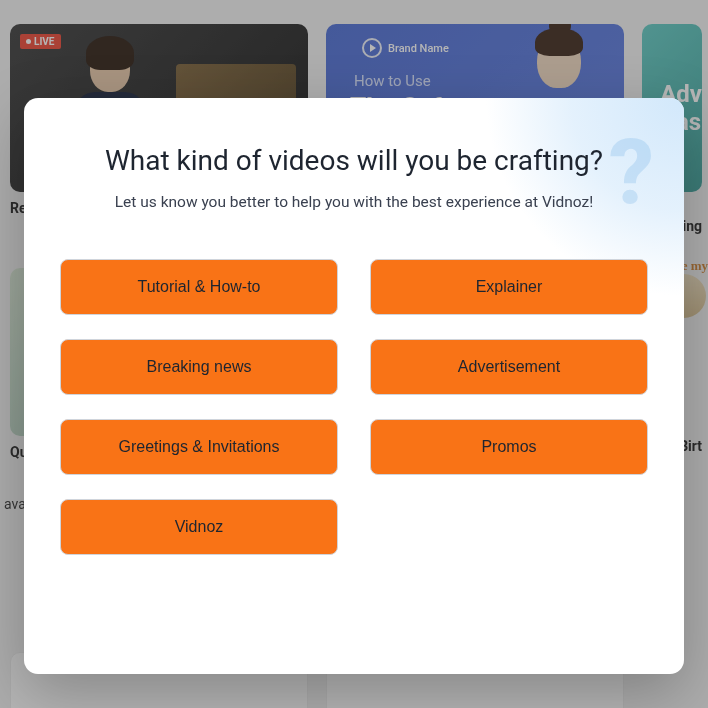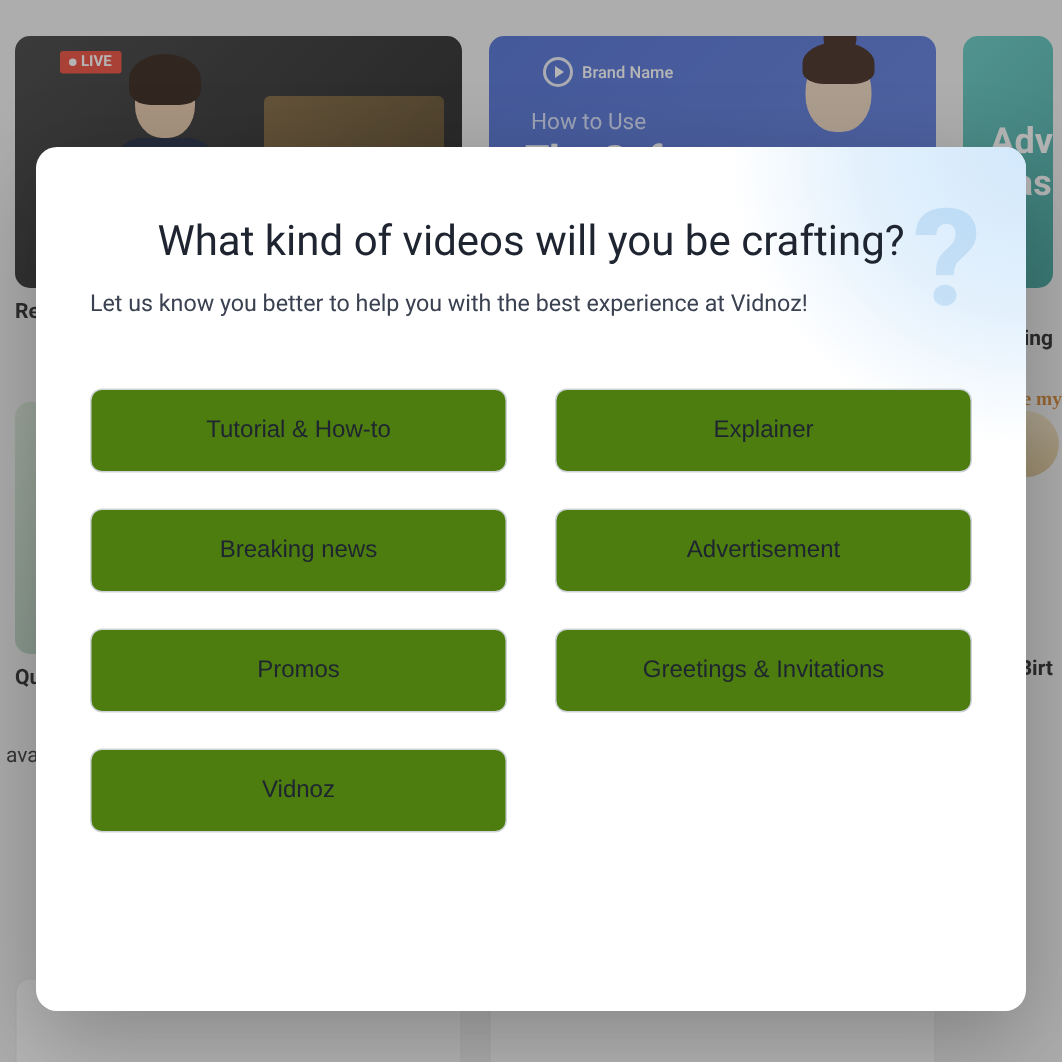--- a/index.html
+++ b/index.html
@@ -4,21 +4,21 @@
 <style>
   * { box-sizing: border-box; margin: 0; padding: 0; }
   html, body { width: 708px; height: 708px; overflow: hidden; font-family: -apple-system, BlinkMacSystemFont, "Segoe UI", Roboto, Arial, sans-serif; background: #f5f5f5; }
 
   .bg { position: absolute; inset: 0; background: #f3f3f3; }
   .row { display: flex; gap: 18px; padding: 0 10px; }
   .card { border-radius: 10px; overflow: hidden; position: relative; }
   .card-title { font-size: 14px; font-weight: 700; color: #222; margin-top: 8px; }
 
   .card1 { width: 298px; height: 168px; background: linear-gradient(135deg,#3a3a3a,#151515); }
-  .live-badge { position: absolute; top: 10px; left: 10px; background: #e43; color: #fff; font-size: 10px; font-weight: 700; padding: 2px 6px; border-radius: 2px; display: flex; align-items: center; gap: 3px; margin-left: 20px; }
+  .live-badge { position: absolute; top: 10px; left: 10px; background: #e43; color: #fff; font-size: 10px; font-weight: 700; padding: 2px 6px; border-radius: 2px; display: flex; align-items: center; gap: 3px; }
   .live-dot { width: 5px; height: 5px; border-radius: 50%; background: #fff; }
   .anchor { position: absolute; left: 60px; top: 20px; width: 80px; height: 150px; }
   .anchor-head { width: 40px; height: 48px; background: #e8c9a8; border-radius: 50% 50% 45% 45%; margin: 0 auto; position: relative; }
   .anchor-hair { position: absolute; top: -8px; left: -4px; width: 48px; height: 34px; background: #2a1a10; border-radius: 50% 50% 30% 30%; }
   .anchor-body { width: 70px; height: 90px; background: #16213a; margin: 0 auto; border-radius: 20px 20px 0 0; }
   .screen-inset { position: absolute; right: 12px; top: 40px; width: 120px; height: 80px; background: linear-gradient(135deg,#8a6a3a,#5a4520); border-radius: 4px; opacity: 0.85; }
 
   .card2 { width: 298px; height: 168px; background: linear-gradient(135deg,#4a6bd4,#5c7be0); }
   .brand-row { display: flex; align-items: center; gap: 6px; padding: 14px 36px; }
   .brand-icon { width: 20px; height: 20px; border-radius: 50%; border: 2px solid rgba(255,255,255,0.9); display: flex; align-items: center; justify-content: center; }
@@ -42,24 +42,24 @@
   .row3 { margin-top: 112px; gap: 18px; }
   .card5, .card6 { width: 298px; height: 168px; background: #fff; border: 1px solid #eee; position: relative; }
 
   .overlay { position: absolute; inset: 0; background: rgba(60,60,60,0.38); }
 
   .modal { position: absolute; left: 24px; top: 98px; width: 660px; height: 576px; background: #fff; border-radius: 14px; box-shadow: 0 20px 60px rgba(0,0,0,0.25); padding: 46px 36px 36px; }
   .modal-corner { position: absolute; top: 0; right: 0; width: 200px; height: 200px; background: radial-gradient(circle at 100% 0, #d2e8fb 0%, rgba(210,232,251,0.6) 40%, rgba(255,255,255,0) 70%); border-top-right-radius: 14px; pointer-events: none; }
   .qmark { position: absolute; top: 22px; right: 30px; font-size: 90px; font-weight: 800; color: rgba(120,180,230,0.28); pointer-events:none; user-select:none; }
 
   .modal h1 { font-size: 28px; font-weight: 400; color: #1e2530; text-align: center; position: relative; z-index: 2; }
-  .modal p.sub { font-size: 15.5px; color: #3a4150; margin-top: 16px; position: relative; z-index: 2; }
+  .modal p.sub { font-size: 15.5px; color: #3a4150; text-align: center; margin-top: 16px; position: relative; z-index: 2; }
 
   .grid { display: grid; grid-template-columns: 1fr 1fr; gap: 24px 32px; margin-top: 48px; position: relative; z-index: 2; }
-  .opt { height: 56px; border: 1px solid #cfd4db; border-radius: 8px; background: #4d7c0f; display: flex; align-items: center; justify-content: center; font-size: 16px; color: #1e2530; font-weight: 500; cursor: pointer; transition: border-color .12s, box-shadow .12s; }
+  .opt { height: 56px; border: 1px solid #cfd4db; border-radius: 8px; background: #f97316; display: flex; align-items: center; justify-content: center; font-size: 16px; color: #1e2530; font-weight: 500; cursor: pointer; transition: border-color .12s, box-shadow .12s; }
 
   .small-label-right { position: absolute; right: 6px; font-size: 14px; font-weight: 700; color: #222; }
   .mummy { position:absolute; right:0; top:258px; width:46px; height:120px; }
   .mummy-circle{ width:44px;height:44px;border-radius:50%; background:linear-gradient(#f0e0c0,#d8c090); }
   .mummy-text{ font-family: cursive; font-size:13px; color:#d08030; font-weight:700; text-align:right; }
 </style>
 </head>
 <body>
 
 <div class="bg">
@@ -142,17 +142,17 @@
 <div class="modal">
   <div class="modal-corner"></div>
   <div class="qmark">?</div>
   <h1>What kind of videos will you be crafting?</h1>
   <p class="sub">Let us know you better to help you with the best experience at Vidnoz!</p>
   <div class="grid">
     <button class="opt">Tutorial &amp; How-to</button>
     <button class="opt">Explainer</button>
     <button class="opt">Breaking news</button>
     <button class="opt">Advertisement</button>
+    <button class="opt">Greetings &amp; Invitations</button>
     <button class="opt">Promos</button>
-    <button class="opt">Greetings &amp; Invitations</button>
     <button class="opt">Vidnoz</button>
   </div>
 </div>
 
 </body></html>

